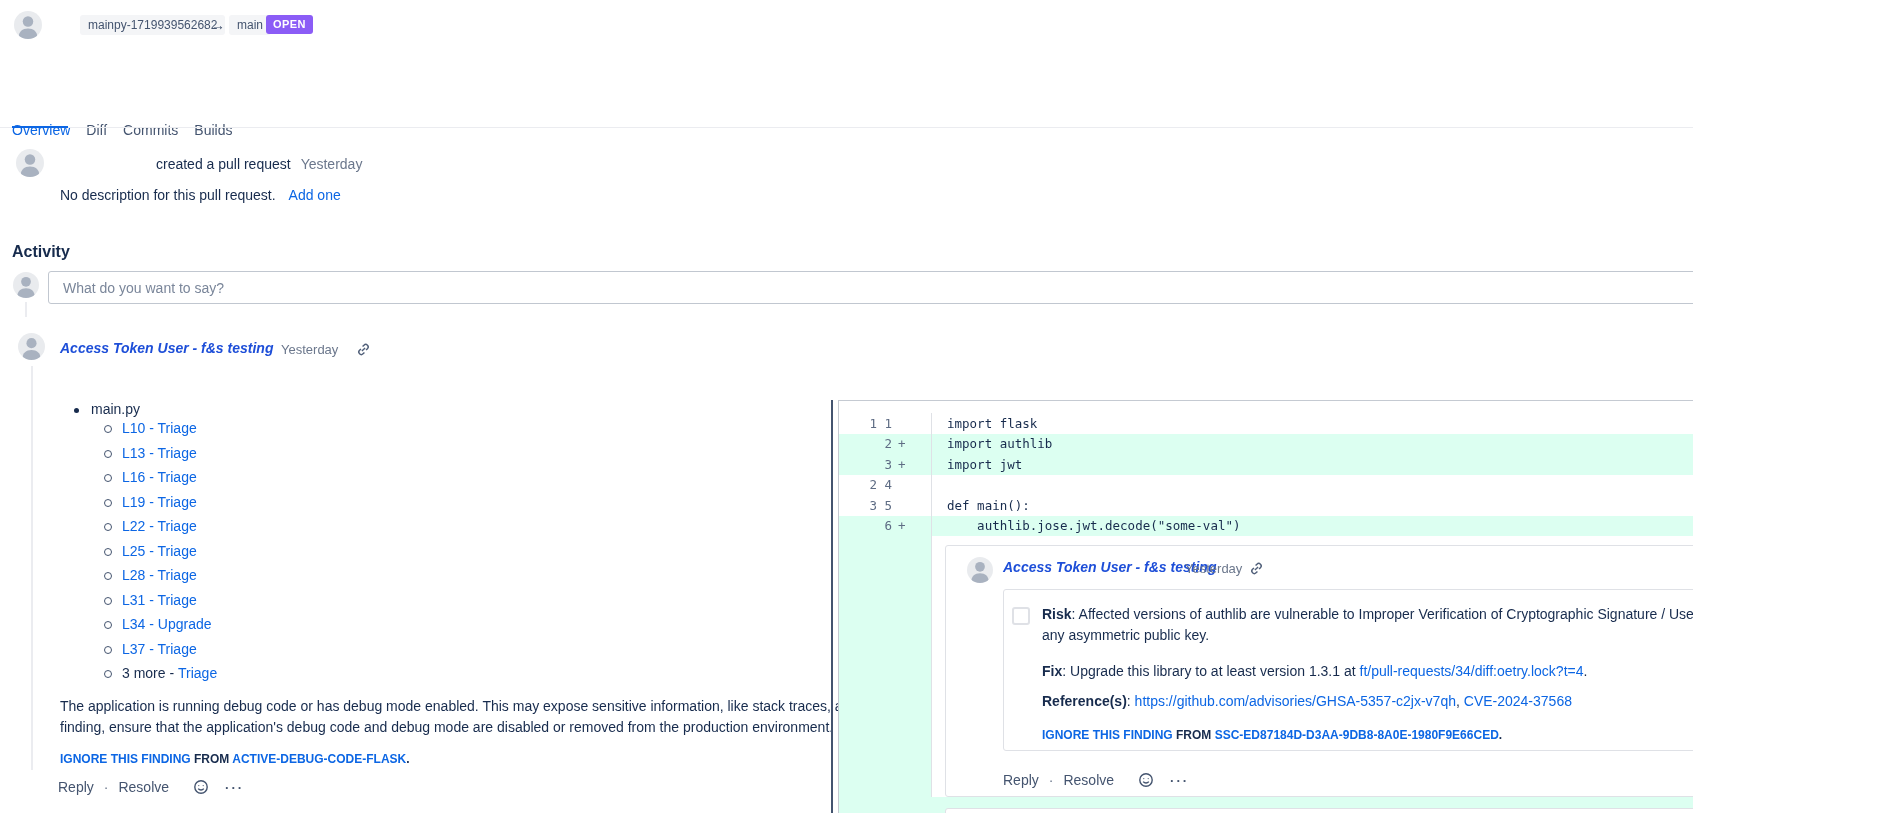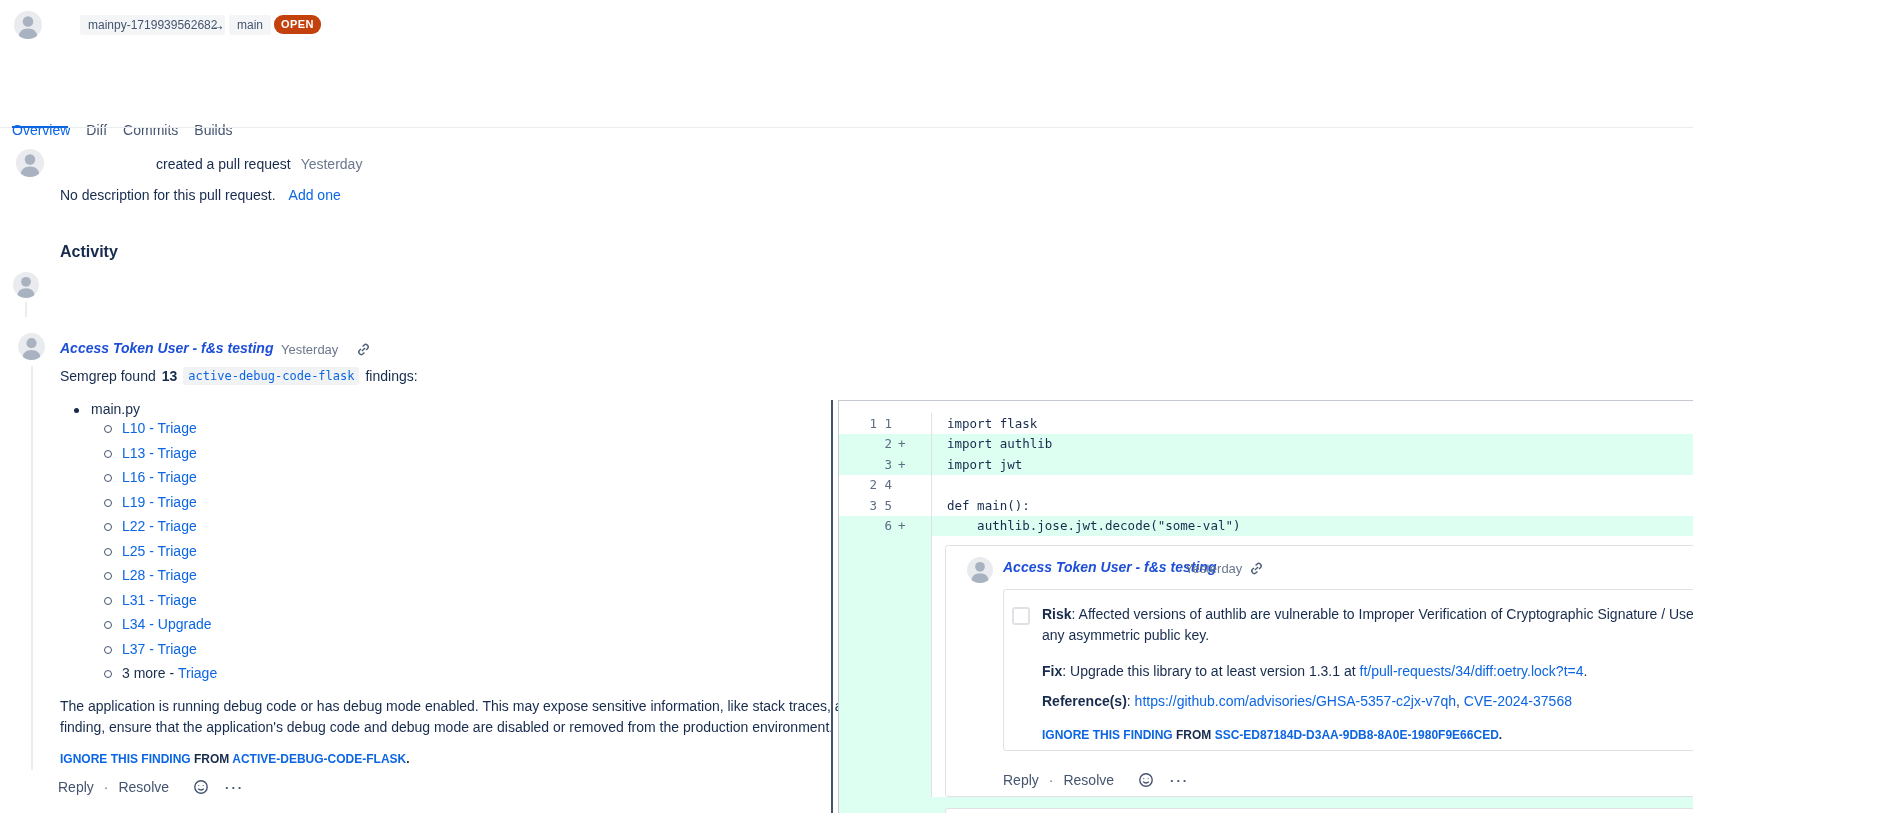--- a/index.html
+++ b/index.html
@@ -2,21 +2,21 @@
 <html><head>
 <meta charset="utf-8">
 <style>
   html,body{margin:0;padding:0;background:#fff;}
   .stage{position:relative;width:1677px;height:813px;overflow:hidden;background:#fff;
          font-family:"Liberation Sans",sans-serif;color:#172B4D;font-size:14px;padding-left:16px;}
   .abs{position:absolute;}
   .avatar{border-radius:50%;overflow:hidden;background:#E9EBEE;display:block;}
   .avatar svg{display:block;width:100%;height:100%;}
   .pill{background:#F4F5F7;color:#44546F;font-size:12px;border-radius:3px;padding:3px 8px;line-height:14px;display:inline-block;}
-  .badge-open{background:#c2410c;color:#fff;font-size:11px;font-weight:bold;border-radius:9px;padding:3px 7px;line-height:13px;letter-spacing:.4px;margin-left:8px;}
+  .badge-open{background:#8b5cf6;color:#fff;font-size:11px;font-weight:bold;border-radius:3px;padding:3px 7px;line-height:13px;letter-spacing:.4px;}
   .btn-primary{background:#0C66E4;color:#fff;border:none;border-radius:3px;height:30px;padding:0 14px;font-size:14px;font-weight:500;font-family:inherit;cursor:pointer;}
   .btn-subtle{background:#F1F2F4;color:#172B4D;border:none;border-radius:3px;height:30px;padding:0 12px;font-size:14px;font-family:inherit;cursor:pointer;}
   .btn-more{background:#F1F2F4;color:#42526E;border:none;border-radius:3px;height:30px;width:36px;font-weight:bold;letter-spacing:1px;font-size:11px;cursor:pointer;}
   .title{font-size:20px;font-weight:500;color:#172B4D;}
   .tab{font-size:14px;color:#44546F;cursor:pointer;}
   .tab.active{color:#0C66E4;}
   .muted{color:#6B778C;}
   .link{color:#0C66E4;cursor:pointer;text-decoration:none;}
   .hline{background:#EBECF0;height:1px;}
   .composer{position:absolute;left:48px;top:271px;width:1842px;height:33px;border:1px solid #C1C7D0;border-radius:3px;
@@ -110,53 +110,48 @@
         <circle cx="8" cy="8" r="8" fill="#22A06B"></circle>
         <path d="M4.6 8.3 7 10.5 11.4 5.7" stroke="#fff" stroke-width="1.8" fill="none"></path>
       </svg>
   </span>
 
   <div class="abs" style="left:60px;top:187px;display:flex;gap:13px;">
     <span>No description for this pull request.</span>
     <span class="link">Add one</span>
   </div>
 
-  <div class="abs" style="left:12px;top:243px;font-size:16px;font-weight:bold;margin-left:48px;">Activity</div>
+  <div class="abs" style="left:12px;top:243px;font-size:16px;font-weight:bold;">Activity</div>
 
   <span class="avatar abs" style="left:13px;top:272px;width:26px;height:26px;">
     <svg viewBox="0 0 32 32">
         <circle cx="16" cy="12" r="6" fill="#A9B2C0"></circle>
         <path d="M16 20c-6.5 0-10.5 3.8-10.5 9v4h21v-4c0-5.2-4-9-10.5-9z" fill="#A9B2C0"></path>
       </svg>
   </span>
+  <input class="composer" placeholder="What do you want to say?" style="">
   <div class="threadline" style="left:25px;top:302px;height:15px;"></div>
 
   <span class="avatar abs" style="left:18px;top:333px;width:27px;height:27px;">
     <svg viewBox="0 0 32 32">
         <circle cx="16" cy="12" r="6" fill="#A9B2C0"></circle>
         <path d="M16 20c-6.5 0-10.5 3.8-10.5 9v4h21v-4c0-5.2-4-9-10.5-9z" fill="#A9B2C0"></path>
       </svg>
   </span>
   <div class="threadline" style="left:31px;top:366px;height:404px;"></div>
   <span class="name abs" style="left:60px;top:340px;">Access Token User - f&amp;s testing</span>
   <span class="time abs" style="left:281px;top:342px;">Yesterday</span>
   <span class="abs" style="left:356px;top:342px;width:15px;height:15px;">
     <svg viewBox="0 0 16 16" fill="none" stroke="#505F79" stroke-width="1.5">
       <path d="M6.3 9.7l3.4-3.4"></path>
         <path d="M5.3 7.4 3.8 8.9a2.6 2.6 0 0 0 3.7 3.7l1.5-1.5"></path>
         <path d="M10.7 8.6l1.5-1.5a2.6 2.6 0 0 0-3.7-3.7L7 4.9"></path>
     </svg>
   </span>
 
-  <div class="abs" style="left:60px;top:367px;display:flex;align-items:center;gap:6px;">
-    <span>Semgrep found</span>
-    <span class="bold">13</span>
-    <span class="codechip">active-debug-code-flask</span>
-    <span>findings:</span>
-  </div>
 
   <div class="abs" style="left:74px;top:401px;display:flex;">
     <span class="fbullet"></span>
     <span>main.py</span>
   </div>
   <div class="abs" style="left:104px;top:420px;">
     <div class="fli">
         <span class="obullet"></span>
         <a class="link">L10 - Triage</a>
       </div>

